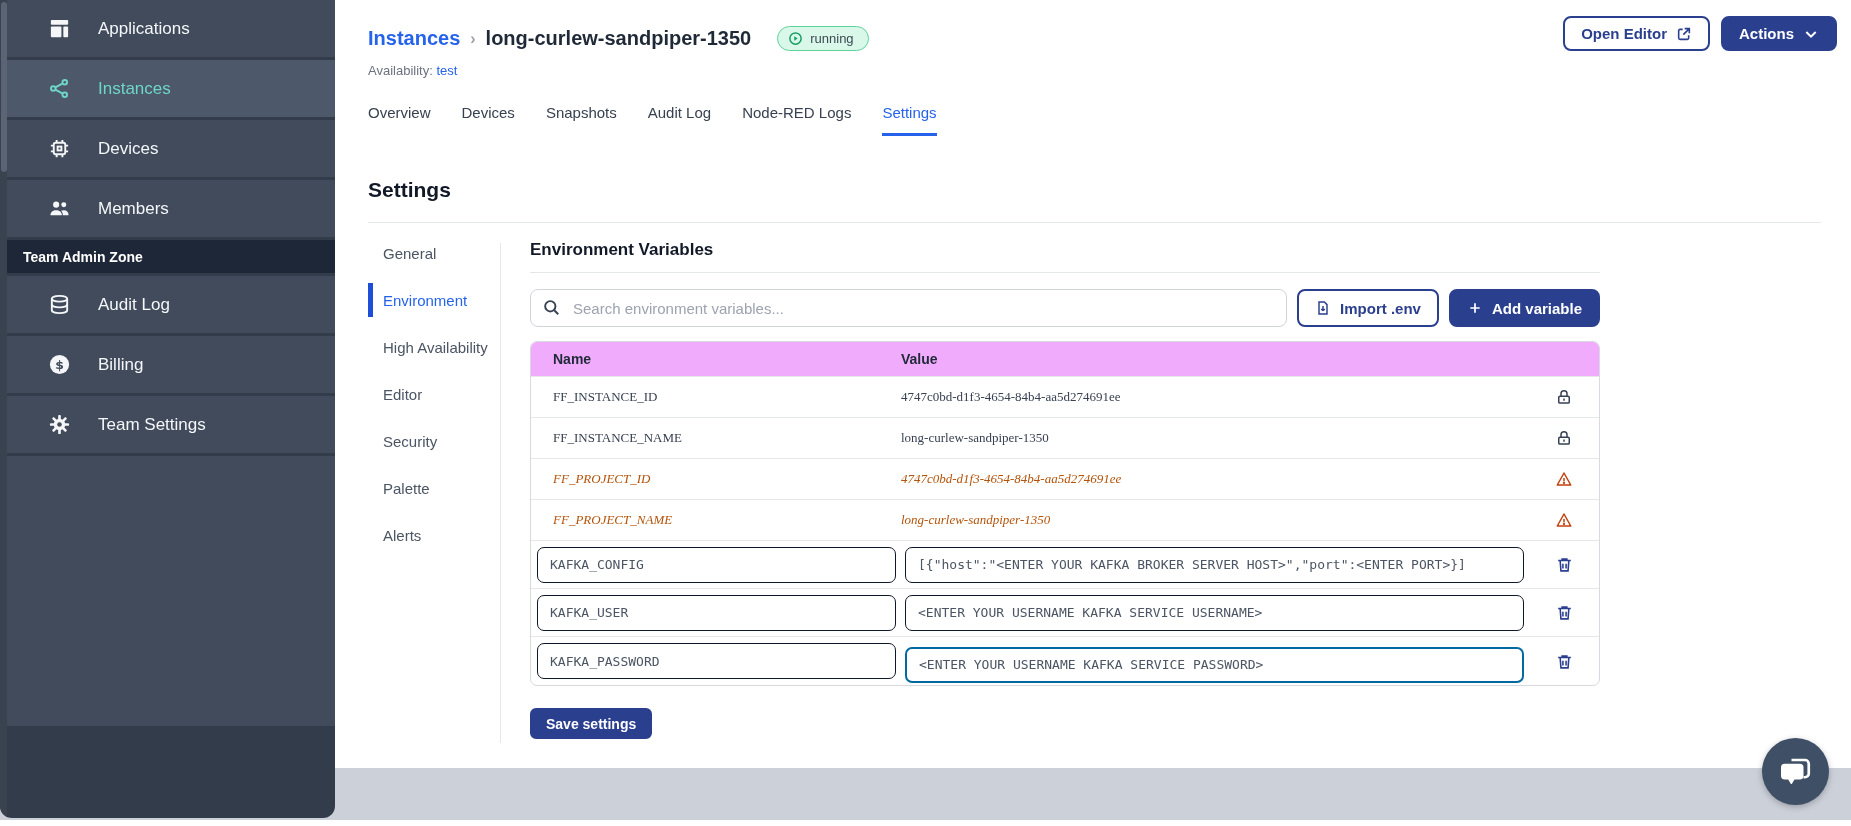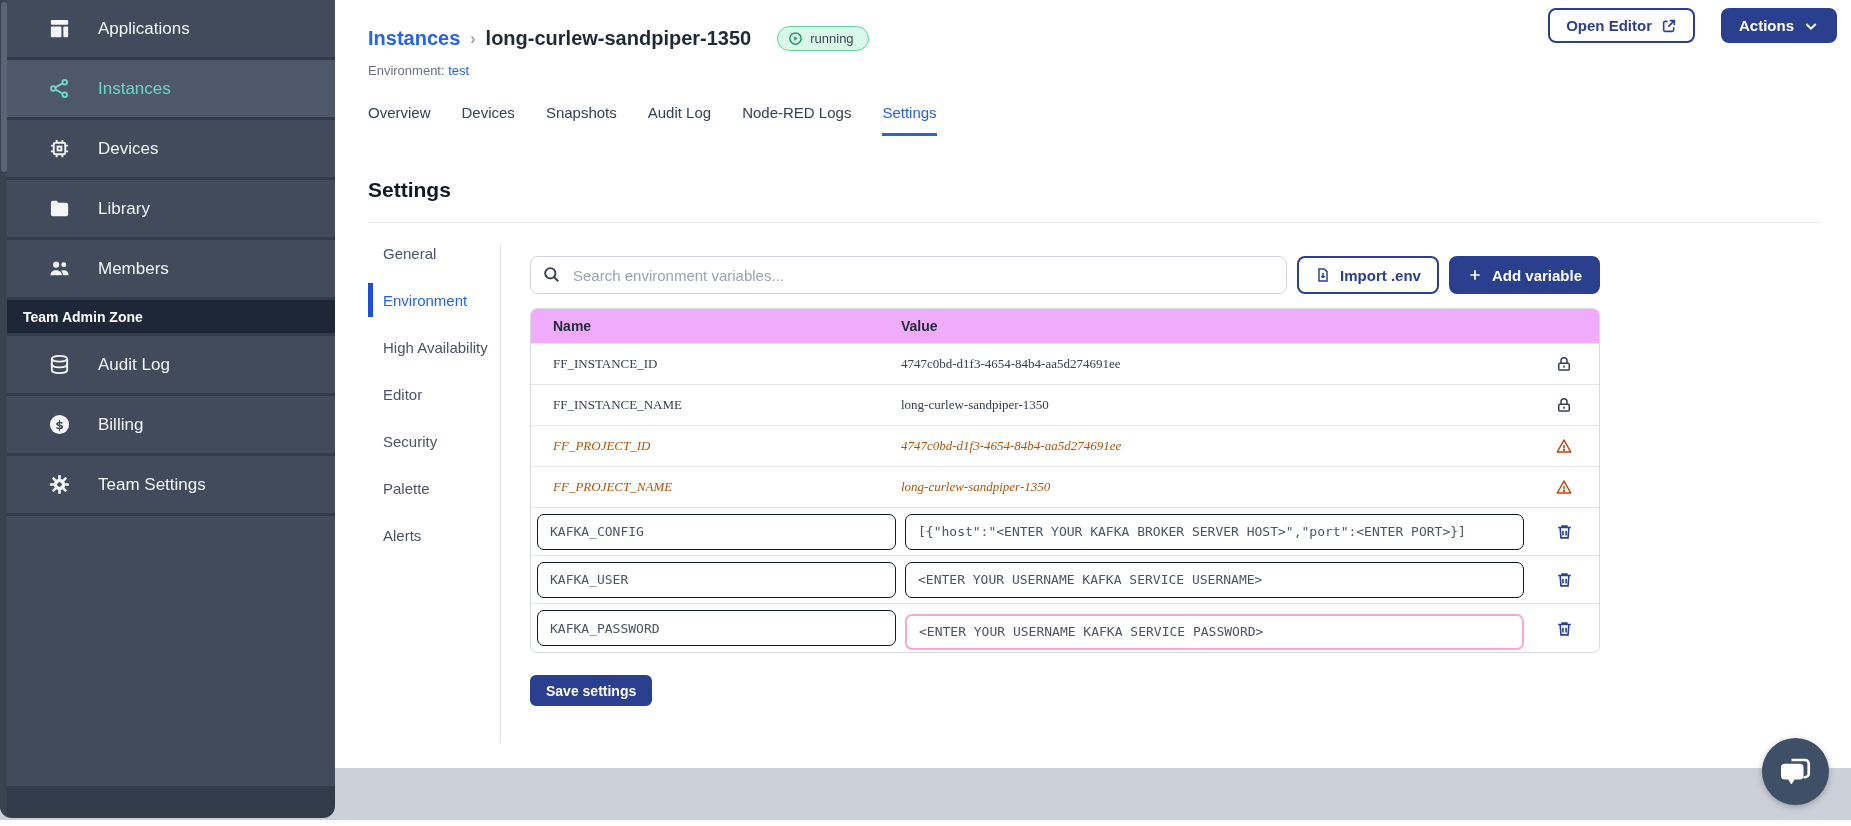--- a/index.html
+++ b/index.html
@@ -31,21 +31,21 @@
   .breadcrumb-row { position:absolute; left:33px; top:26px; display:flex; align-items:center; gap:10px; }
   .crumb-link { color:#2563eb; font-size:20px; font-weight:bold; cursor:pointer; }
   .crumb-sep { color:#9ca3af; font-size:16px; font-weight:bold; }
   .crumb-current { color:#1f2937; font-size:20px; font-weight:bold; }
   .status-badge { margin-left:16px; display:inline-flex; align-items:center; gap:7px; background:#daf8ea;
                   border:1px solid #5ed49c; border-radius:14px; padding:4px 14px 4px 10px; font-size:13px; color:#3c4a52; }
   .status-badge svg { width:15px; height:15px; }
   .app-line { position:absolute; left:33px; top:63px; font-size:13px; color:#6b7280; }
   .app-line a { color:#2563eb; text-decoration:none; cursor:pointer; }
 
-  .top-buttons { position:absolute; right:14px; top:8px; display:flex; gap:26px;padding-left:14px; }
+  .top-buttons { position:absolute; right:14px; top:16px; display:flex; gap:11px;padding-left:14px; }
   .btn { display:inline-flex; align-items:center; justify-content:center; gap:9px; border-radius:8px;
          font-size:15px; font-weight:bold; cursor:pointer; height:35px; padding:0 16px; }
   .btn-outline { background:#ffffff; border:2px solid #2b3f8f; color:#2b3f8f; }
   .btn-solid { background:#2b3f8f; border:2px solid #2b3f8f; color:#ffffff; }
   .btn svg { width:16px; height:16px; }
 
   .tabs { position:absolute; left:33px; top:104px; display:flex; gap:31px; }
   .tab { font-size:15px; color:#374151; padding-bottom:12px; cursor:pointer; border-bottom:3px solid transparent; }
   .tab.active { color:#2563eb; border-bottom-color:#2563eb; }
 
@@ -78,21 +78,21 @@
   .row-static { height:41px; font-family:Liberation Serif, serif; font-size:13px; color:#374151; }
   .row-static .cell-name { padding-left:22px; }
   .row-static.deprecated { color:#b45309; font-style:italic; }
   .cell-icon { display:flex; justify-content:center; align-items:center; }
   .cell-icon svg { width:18px; height:18px; }
   .row-edit { height:48px; }
   .row-edit .cell-name, .row-edit .cell-value { padding:0 5px 0 6px; }
   .row-edit .cell-value { padding-left:4px; }
   .env-input { width:100%; height:36px; border:1px solid #0f172a; border-radius:7px; padding:0 12px;
                font-family:"DejaVu Sans Mono", monospace; font-size:13px; color:#4b5563; background:#fff; outline:none; }
-  .env-input.focused { border:2px solid #f9a8d4;margin-top:7px; }
+  .env-input.focused { border:2px solid #0369a1;margin-top:7px; }
   .trash-btn { background:none; border:none; cursor:pointer; display:flex; align-items:center; justify-content:center; }
   .trash-btn svg { width:19px; height:19px; }
 
   .save-btn { margin-top:22px; height:31px; padding:0 14px; font-size:14px; border-radius:6px; }
 
   
   .chat-fab { position:absolute; left:1762px; top:738px; width:67px; height:67px; border-radius:50%;
               background:#3f5066; z-index:5; display:flex; align-items:center; justify-content:center;
               box-shadow:0 2px 6px rgba(0,0,0,0.25); cursor:pointer; }
   .chat-fab svg { width:36px; height:36px; }
@@ -132,28 +132,20 @@
       </div>
       <div class="sb-item">
         <span class="icn">
           <svg viewBox="0 0 24 24" fill="none" stroke="currentColor" stroke-width="2">
               <rect x="6" y="6" width="12" height="12" rx="2"></rect>
               <rect x="10" y="10" width="4" height="4"></rect>
               <path d="M9 3v3M15 3v3M9 18v3M15 18v3M3 9h3M3 15h3M18 9h3M18 15h3"></path>
             </svg>
         </span>
         <span>Devices</span>
-      </div>
-      <div class="sb-item">
-        <span class="icn">
-          <svg viewBox="0 0 24 24" fill="currentColor">
-              <path d="M3 6a2 2 0 0 1 2-2h4l2 2h8a2 2 0 0 1 2 2v10a2 2 0 0 1-2 2H5a2 2 0 0 1-2-2V6z"></path>
-            </svg>
-        </span>
-        <span>Library</span>
       </div>
       <div class="sb-item">
         <span class="icn">
           <svg viewBox="0 0 24 24" fill="currentColor">
               <circle cx="8.5" cy="8" r="3.2"></circle>
               <circle cx="16.5" cy="8" r="2.6"></circle>
               <path d="M2.5 19c0-3.2 2.7-5.2 6-5.2s6 2 6 5.2H2.5z"></path>
               <path d="M15.5 19c0-2.1-.8-3.6-2-4.6.9-.4 1.9-.6 3-.6 2.8 0 5 1.8 5 5.2h-6z"></path>
             </svg>
         </span>
@@ -208,21 +200,21 @@
       <span class="crumb-current">long-curlew-sandpiper-1350</span>
       <span class="status-badge">
         <svg viewBox="0 0 24 24" fill="none" stroke="#199e64" stroke-width="2.4">
             <circle cx="12" cy="12" r="9"></circle>
             <path d="M10 8.5 15.5 12 10 15.5z" fill="#199e64" stroke="none"></path>
           </svg>
         <span>running</span>
       </span>
     </div>
     <div class="app-line">
-      <span>Environment:</span>
+      <span>Availability:</span>
       <a>test</a>
     </div>
 
     <div class="top-buttons">
       <button class="btn btn-outline">
         <span>Open Editor</span>
         <svg viewBox="0 0 24 24" fill="none" stroke="currentColor" stroke-width="2.4">
             <path d="M10 5H6a2 2 0 0 0-2 2v11a2 2 0 0 0 2 2h11a2 2 0 0 0 2-2v-4"></path>
             <path d="M13 4h7v7M20 4 11 13"></path>
           </svg>
@@ -252,20 +244,21 @@
       <div class="subnav-item active">Environment</div>
       <div class="subnav-item">High Availability</div>
       <div class="subnav-item">Editor</div>
       <div class="subnav-item">Security</div>
       <div class="subnav-item">Palette</div>
       <div class="subnav-item">Alerts</div>
     </div>
     <div class="v-divider"></div>
 
     <section class="content">
+      <div class="env-title">Environment Variables</div>
 
       <div class="controls">
         <div class="search-wrap">
           <svg viewBox="0 0 24 24" fill="none" stroke="#374151" stroke-width="2.4">
               <circle cx="10.5" cy="10.5" r="6.5"></circle>
               <path d="m15.5 15.5 5 5"></path>
             </svg>
           <input class="search-input" type="text" placeholder="Search environment variables..." style="">
         </div>
         <button class="btn btn-outline ctl-btn">

